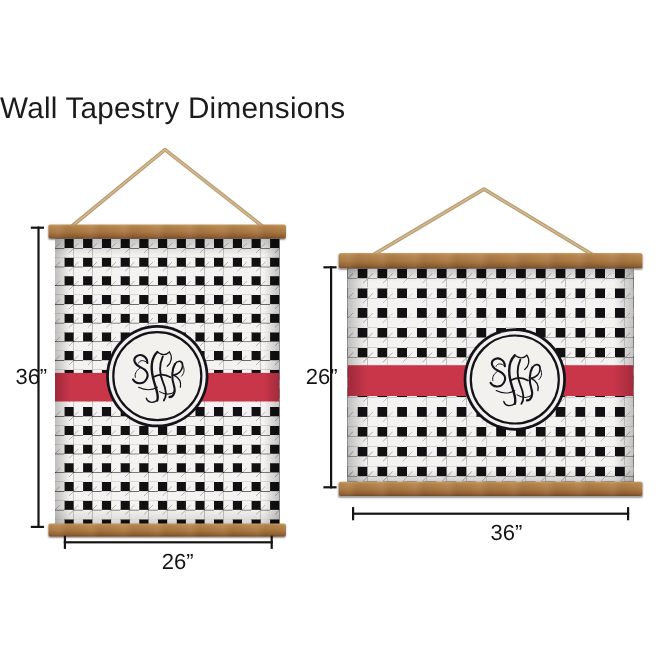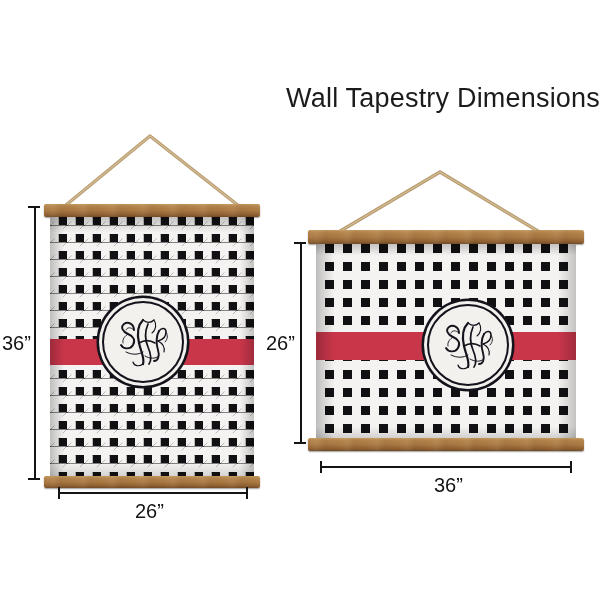--- a/index.html
+++ b/index.html
@@ -19,21 +19,21 @@
     background: #ffffff;
     overflow: hidden;
   }
 
   
   #page-title {
     position: absolute;
     left: 0;
     top: 83px;
     width: 600px;
-    text-align: right;
+    text-align: left;
     font-size: 27px;
     font-weight: 400;
     color: #1b1b1b;
     letter-spacing: 0.2px;
     white-space: nowrap;
   }
 
   
   .product {
     position: absolute;
@@ -127,20 +127,21 @@
   }
   .cap-h { width: 12px; height: 2px; }
   .cap-v { width: 2px; height: 12px; }
 
   .dim-label {
     position: absolute;
     font-size: 20px;
     font-weight: 400;
     color: #141414;
     white-space: nowrap;
+    margin-left: 12px;
   }
 </style>
 </head>
 <body>
 
 <div id="stage">
 
   <div id="page-title">Wall Tapestry Dimensions</div>
 
   <div class="product" id="product-portrait" style="left:44px; top:128px; width:216px; height:360px;">

